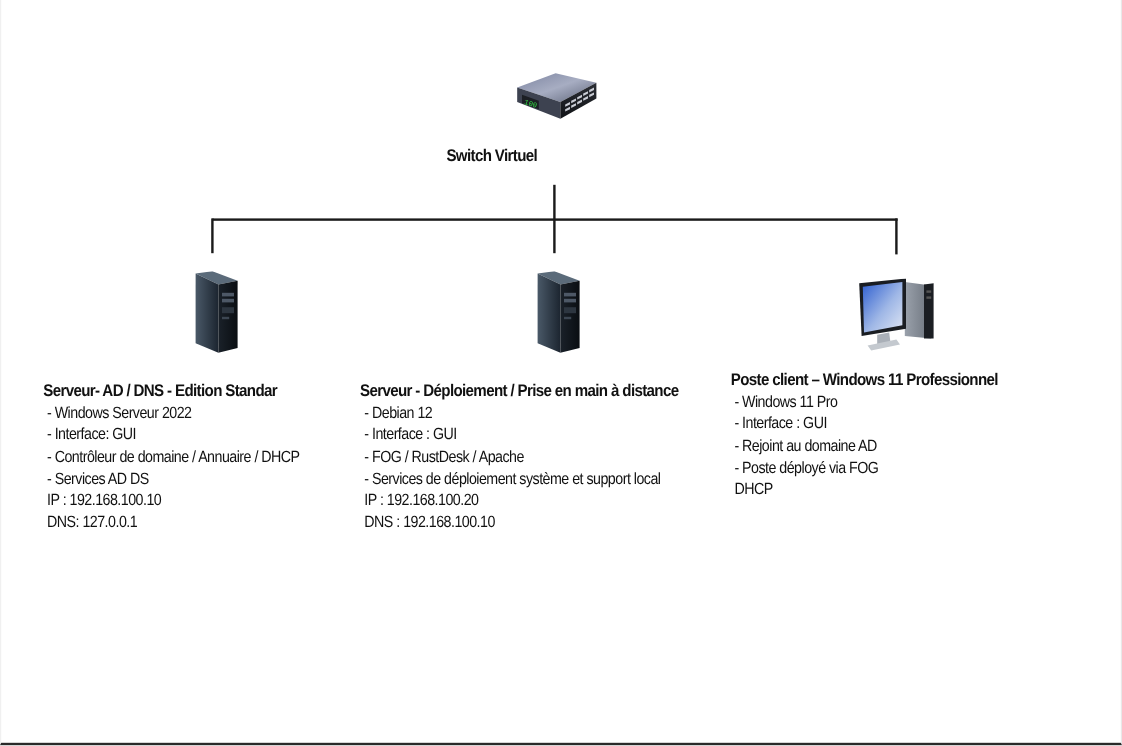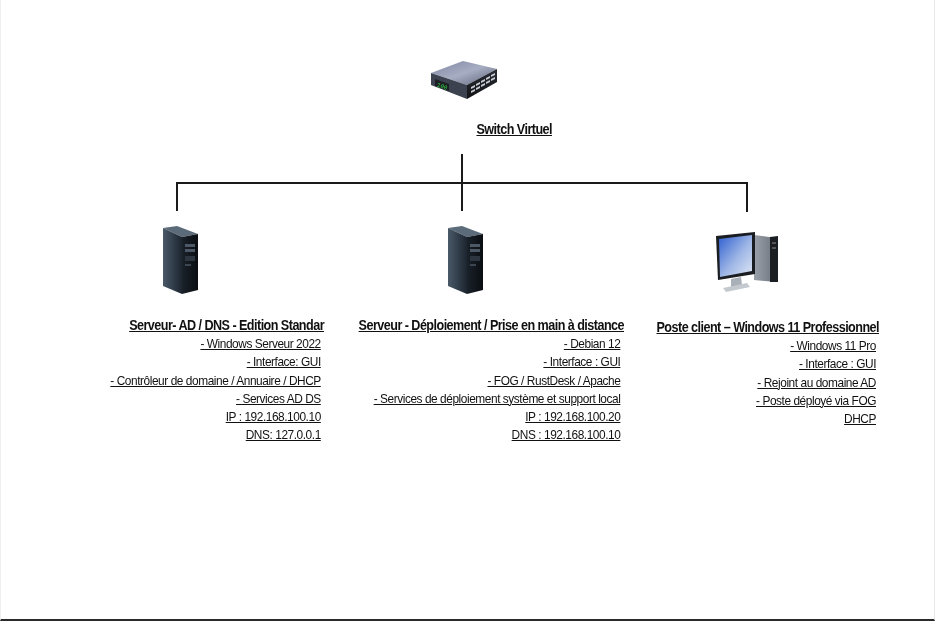--- a/index.html
+++ b/index.html
@@ -8,21 +8,21 @@
     background: #ffffff;
     font-family: "Liberation Sans", sans-serif;
     color: #111;
   }
   .frame {
     position: absolute; left: 0; top: 0; width: 933px; height: 619px;
     border-left: 1px solid #f0f0f0; border-right: 1px solid #e8e8e8;
     border-bottom: 2px solid #2a2a2a;
   }
   .line { position: absolute; background: #1a1a1a; }
-  .node { position: absolute; text-align: right; text-decoration: underline; }
+  .node { position: absolute; text-align: left; }
   .node .title {
     font-weight: bold; font-size: 14px; letter-spacing: -0.6px;
     transform: scaleX(0.9); transform-origin: center; white-space: nowrap;
     line-height: 19px;
   }
   .node .detail {
     font-size: 13.5px; letter-spacing: -0.5px; line-height: 18.3px;
     white-space: nowrap; transform: scaleX(0.88); transform-origin: center;
   }
   .icon { position: absolute; }
@@ -138,20 +138,20 @@
 <div class="node" style="left:282px;top:316px;width:360px;">
   <div class="title">Serveur - Déploiement / Prise en main à distance</div>
   <div class="detail">- Debian 12</div>
   <div class="detail">- Interface :  GUI</div>
   <div class="detail">- FOG / RustDesk / Apache</div>
   <div class="detail">- Services de déploiement système et support local</div>
   <div class="detail">IP : 192.168.100.20</div>
   <div class="detail">DNS : 192.168.100.10</div>
 </div>
 
-<div class="node" style="left:594px;top:318px;width:300px;">
+<div class="node" style="left:594px;top:307px;width:300px;">
   <div class="title">Poste client – Windows 11 Professionnel</div>
   <div class="detail">- Windows 11 Pro</div>
   <div class="detail">- Interface : GUI</div>
   <div class="detail">- Rejoint au domaine AD</div>
   <div class="detail">- Poste déployé via FOG</div>
   <div class="detail">DHCP</div>
 </div>
 
 </body></html>

